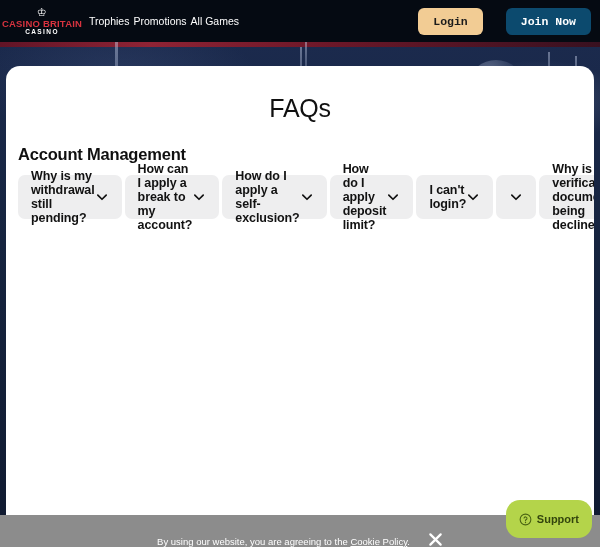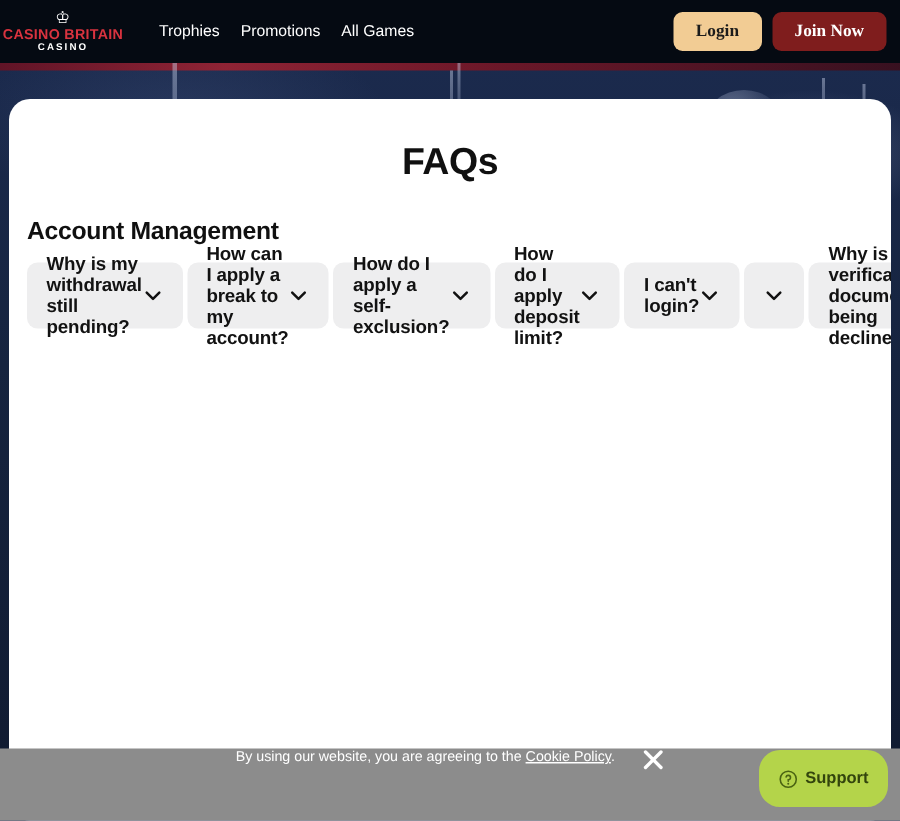--- a/index.html
+++ b/index.html
@@ -78,22 +78,22 @@
   #logo .casino {
     font-size: 6.5px;
     font-weight: bold;
     color: #ffffff;
     letter-spacing: 1.4px;
     margin-top: 1px;
   }
 
   #nav {
     display: flex;
-    gap: 14px;
-    margin-left: 30px;
+    gap: 4px;
+    margin-left: 13px;
   }
   #nav a {
     color: #ffffff;
     font-size: 10.5px;
     text-decoration: none;
     white-space: nowrap;
   }
 
   #auth {
     margin-left: auto;
@@ -101,51 +101,52 @@
     display: flex;
     gap: 7px;
     align-items: center;
   }
   .btn {
     border: none;
     border-radius: 6px;
     font-size: 11.5px;
     font-weight: 600;
     cursor: pointer;
-    font-family: Liberation Serif, serif;
+    font-family: Liberation Mono, monospace;
     white-space: nowrap;
   }
   #login-btn {
     background: #f2cc94;
     color: #1b1b1b;
     padding: 7px 15px;
   }
   #join-btn {
-    background: #7f1d1d;
+    background: #0c4a6e;
     color: #ffffff;
     padding: 7px 15px;
+    margin-left: 16px;
   }
 
   
   #card {
     position: absolute;
     left: 6px;
     top: 66px;
     width: 588px;
     height: 481px;
     background: #ffffff;
     border-radius: 14px;
     z-index: 10;
     overflow: hidden;
   }
 
   #page-title {
     text-align: center;
     font-size: 25px;
-    font-weight: bold;
+    font-weight: normal;
     color: #101010;
     letter-spacing: -0.3px;
     margin-top: 28px;
   }
 
   #section-title {
     font-size: 16.5px;
     font-weight: bold;
     color: #101010;
     margin: 22px 15px 0 12px;
@@ -179,24 +180,24 @@
   .chev {
     width: 14px; height: 14px;
     flex: 0 0 auto;
     display: block;
   }
 
   
   #cookie-bar {
     position: absolute;
     left: 0; bottom: 0;
-    width: 600px; height: 48px;
+    width: 600px; height: 32px;
     background: #8c8c8c;
     display: flex;
-    align-items: flex-start;
+    align-items: flex-end;
     justify-content: center;
     gap: 18px;
     z-index: 40;
   }
   #cookie-text {
     font-size: 9.5px;
     color: #ffffff;
   }
   #cookie-link {
     color: #ffffff;

